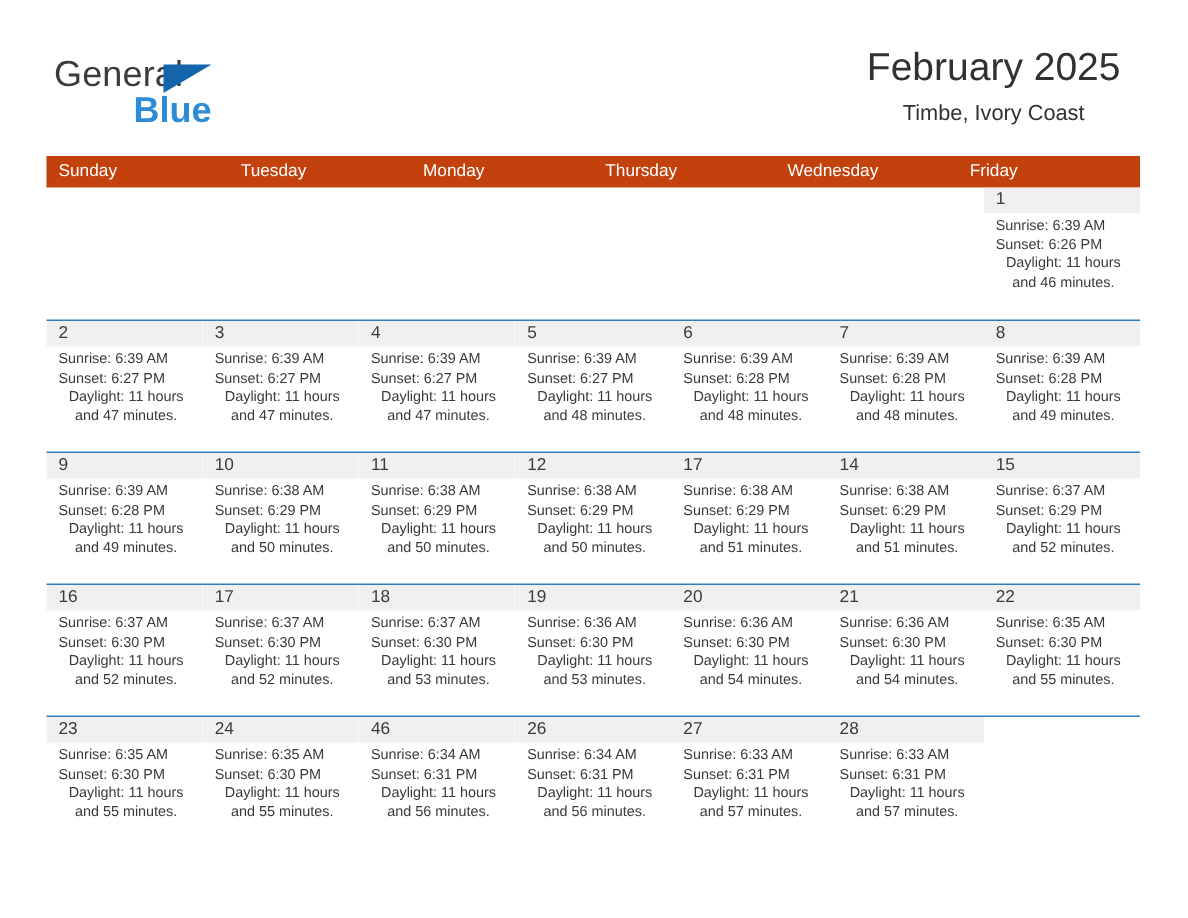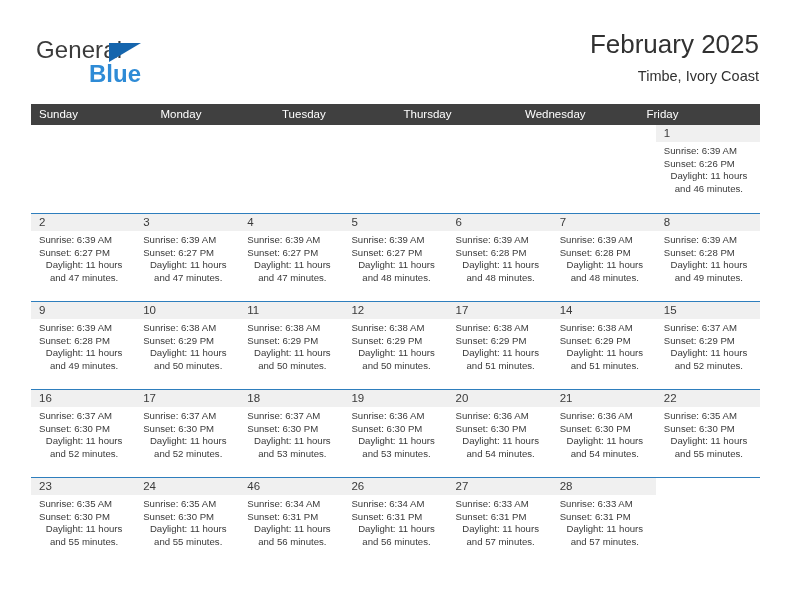--- a/index.html
+++ b/index.html
@@ -58,23 +58,23 @@
     position: absolute;
     left: 53px;
     top: 24px;
     font-size: 24px;
     color: #2e8bd6;
     font-family: "Liberation Sans", sans-serif;
     font-weight: bold;
   }
   .title-block {
     position: absolute;
-    right: 0;
+    right: 12px;
     top: 0;
-    text-align: right;
+    text-align: center;
   }
   .cal-title {
     font-size: 26px;
     color: #313131;
     line-height: 32px;
     white-space: nowrap;
   }
   .cal-sub {
     font-size: 14.5px;
     color: #313131;
@@ -85,21 +85,21 @@
 
   
   .calendar {
     position: absolute;
     left: 31px;
     top: 104px;
     width: 729px;
   }
   .weekdays {
     display: flex;
-    background: #404040;
+    background: #c2410c;
     height: 21px;
   }
   .weekday {
     flex: 1 1 0;
     color: #ffffff;
     font-size: 11.5px;
     line-height: 21px;
     padding-left: 8px;
     box-sizing: border-box;
     white-space: nowrap;
@@ -159,22 +159,22 @@
     </div>
     <div class="title-block">
       <div class="cal-title">February 2025</div>
       <div class="cal-sub">Timbe, Ivory Coast</div>
     </div>
   </div>
 
   <div class="calendar">
     <div class="weekdays">
       <div class="weekday">Sunday</div>
+      <div class="weekday">Tuesday</div>
       <div class="weekday">Monday</div>
-      <div class="weekday">Tuesday</div>
       <div class="weekday">Thursday</div>
       <div class="weekday">Wednesday</div>
       <div class="weekday">Friday</div>
     </div>
     <div id="weeks-container">
         <div class="week">
           <div class="day blank">
             <div class="daynum-band"></div>
           </div>
           <div class="day blank">

